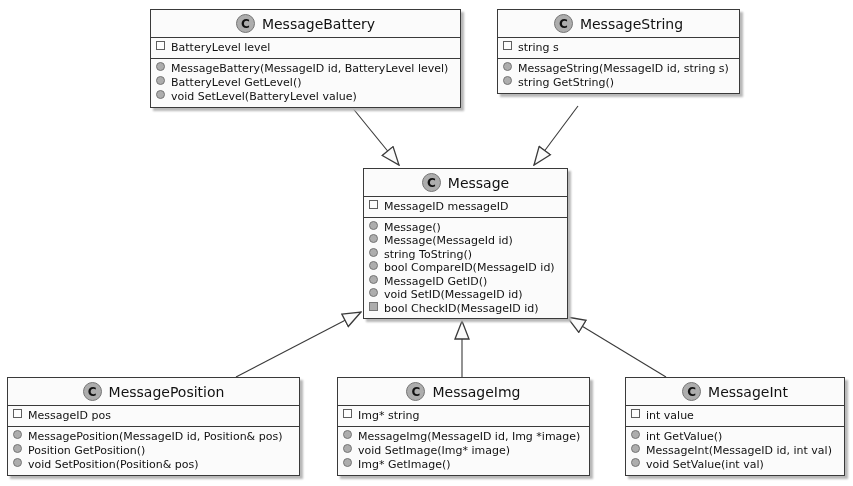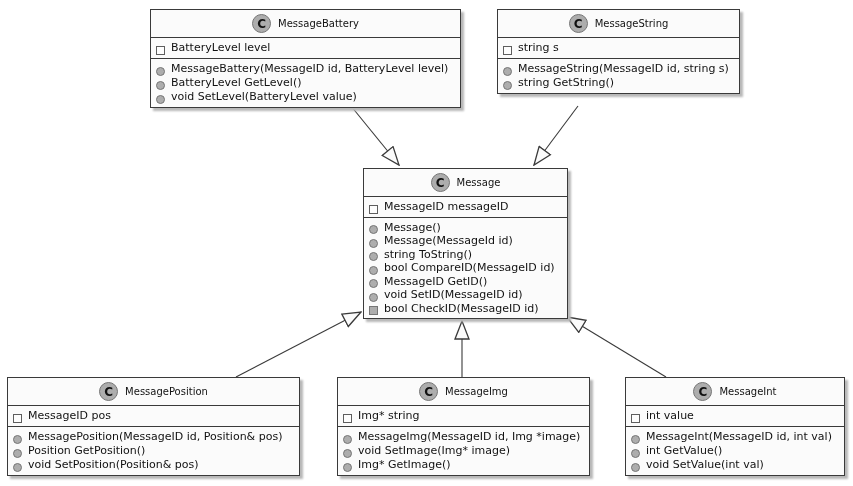--- a/index.html
+++ b/index.html
@@ -32,24 +32,24 @@
     height:27px;
   }
   .cicon{
     width:19px;height:19px;border-radius:50%;
     background:var(--icon-fill);
     border:1px solid var(--icon-border);
     display:flex;align-items:center;justify-content:center;
     font-size:12px;font-weight:bold;color:var(--text);
     box-sizing:border-box;flex:0 0 auto;
   }
-  .cname{font-size:10px;color:var(--text);}
+  .cname{font-size:14px;color:var(--text);}
   .compartment{border-top:1px solid var(--box-border);padding:3px 5px;}
   .member{
-    display:flex;align-items:flex-end;gap:6px;
+    display:flex;align-items:flex-start;gap:6px;
     line-height:14px;font-size:11px;color:var(--text);
     white-space:nowrap;
   }
   .msg .member{line-height:13.5px;}
   .mi{flex:0 0 auto;width:7px;height:7px;box-sizing:content-box;}
   .mi.circle{border-radius:50%;background:var(--icon-fill);border:1px solid var(--icon-border);}
   .mi.square-open{background:#FDFDFD;border:1px solid #5E5E5E;}
   .mi.square-filled{background:var(--icon-fill);border:1px solid var(--icon-border);}
 </style>
 </head>
@@ -236,26 +236,26 @@
     </div>
     <div class="compartment">
       <div class="member">
         <span class="mi square-open"></span>
         <span>int value</span>
       </div>
     </div>
     <div class="compartment">
       <div class="member">
         <span class="mi circle"></span>
+        <span>int GetValue()</span>
+      </div>
+      <div class="member">
+        <span class="mi circle"></span>
         <span>MessageInt(MessageID id, int val)</span>
       </div>
       <div class="member">
         <span class="mi circle"></span>
-        <span>int GetValue()</span>
-      </div>
-      <div class="member">
-        <span class="mi circle"></span>
         <span>void SetValue(int val)</span>
       </div>
     </div>
   </div>
 
 </div>
 
 </body></html>

